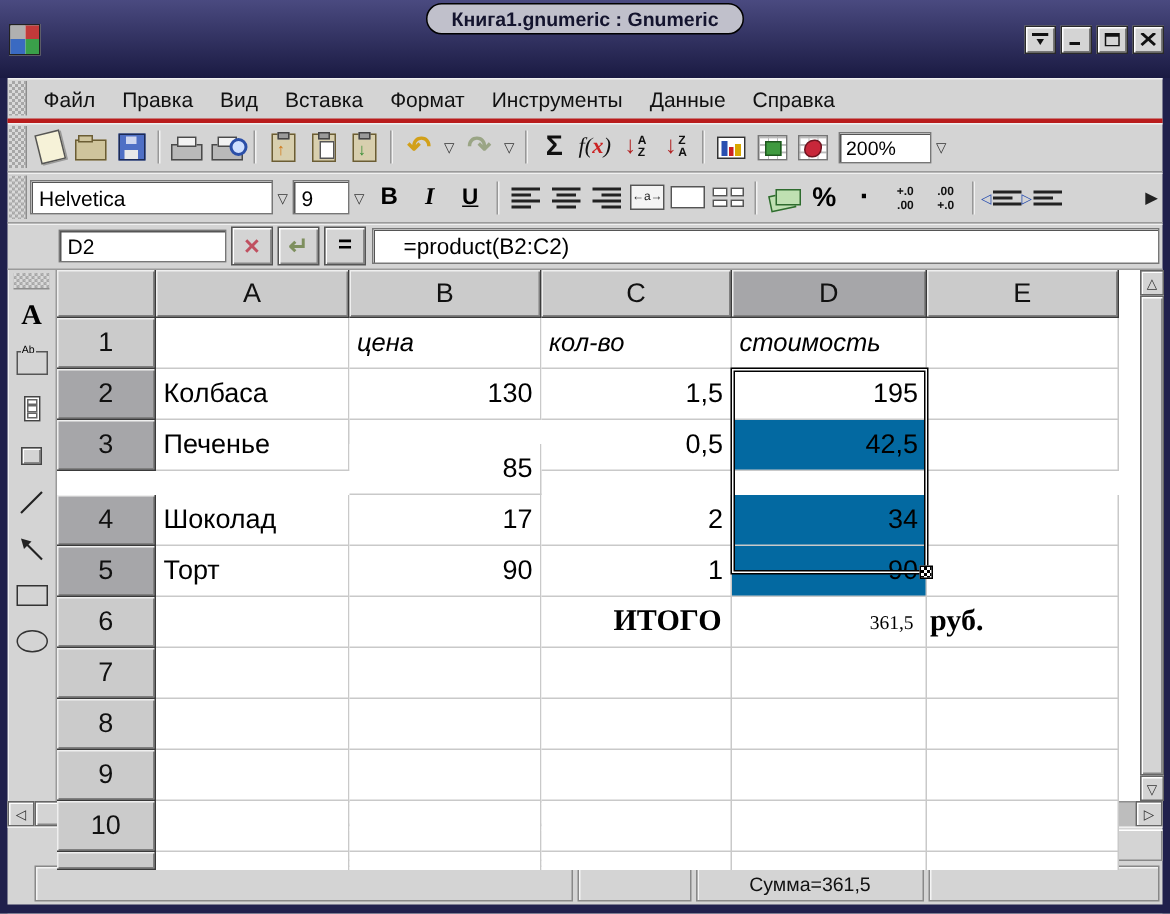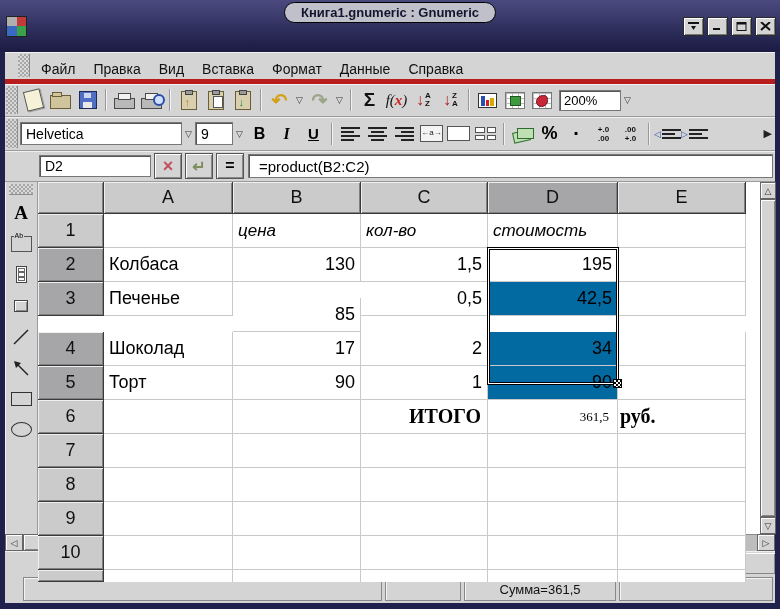--- a/index.html
+++ b/index.html
@@ -15,21 +15,21 @@
   .appicon i:nth-child(1){background:#b0b0b0}.appicon i:nth-child(2){background:#c23a3a}
   .appicon i:nth-child(3){background:#3a6ac2}.appicon i:nth-child(4){background:#3aa04a}
   .titlepill{position:absolute;left:50%;top:2px;transform:translateX(-50%);
     background:#c0c0cb;border:1px solid #000;border-radius:12px;padding:2px 16px;
     font-size:13px;font-weight:bold;color:#14142e;white-space:nowrap;}
   .winbtns{margin-left:auto;display:flex;gap:3px;}
   .wbtn{width:19px;height:17px;background:#d4d4d4;border:1px solid #2a2a2a;
     box-shadow:inset 1px 1px 0 #fff,inset -1px -1px 0 #777;
     display:flex;align-items:center;justify-content:center;}
   
-  .menubar{height:27px;flex:0 0 auto;display:flex;align-items:flex-end;border-bottom:5px solid #b91c1c;box-shadow:inset 0 1px 0 #f0f0f0;padding-left:12px;}
+  .menubar{height:27px;flex:0 0 auto;display:flex;align-items:center;border-bottom:3px solid #b91c1c;box-shadow:inset 0 1px 0 #f0f0f0;}
   .handle{width:11px;align-self:stretch;margin:2px 2px 2px 1px;border-right:1px solid #8d8d8d;
     background-color:#d9d9d9;
     background-image:linear-gradient(45deg,#a7a7a7 25%,transparent 25%,transparent 75%,#a7a7a7 75%),
                      linear-gradient(45deg,#a7a7a7 25%,transparent 25%,transparent 75%,#a7a7a7 75%);
     background-size:4px 4px;background-position:0 0,2px 2px;}
   .menuitem{padding:2px 9px;font-size:14px;color:#111;white-space:nowrap;}
   
   .tb{flex:0 0 auto;display:flex;align-items:center;border-bottom:1px solid #9a9a9a;box-shadow:inset 0 1px 0 #f0f0f0;}
   .tb1{height:32px}.tb2{height:33px}
   .tbtn{min-width:27px;height:26px;display:flex;align-items:center;justify-content:center;flex:0 0 auto;}
@@ -99,21 +99,21 @@
   
   .fbar{height:30px;flex:0 0 auto;display:flex;align-items:center;border-bottom:1px solid #9a9a9a;box-shadow:inset 0 1px 0 #f0f0f0;padding-left:2px;}
   .namebox{width:100px;height:20px;background:#fff;border:1px solid #777;box-shadow:inset 1px 1px 0 #555;
     font-size:14px;display:flex;align-items:center;padding:0 5px;margin-left:32px;}
   .fbtn{width:26px;height:24px;margin-left:3px;background:#d4d4d4;border:1px solid #555;
     box-shadow:inset 1px 1px 0 #fff,inset -1px -1px 0 #888;display:flex;align-items:center;justify-content:center;}
   .g-cancel{color:#c05060;font-size:18px;font-weight:bold;}
   .g-enter{color:#7e8f5e;font-size:16px;font-weight:bold;}
   .g-eq{font-size:16px;font-weight:bold;}
   .fentry{flex:1;height:22px;background:#fff;border:1px solid #777;box-shadow:inset 1px 1px 0 #555;
-    margin:0 2px 0 4px;font-size:15px;display:flex;align-items:center;padding:0 10px;}
+    margin:0 2px 0 4px;font-size:15px;display:flex;align-items:center;padding:0 20px;}
   
   .content{flex:1;display:flex;min-height:0;}
   .objbar{width:32px;flex:0 0 auto;display:flex;flex-direction:column;align-items:center;border-right:1px solid #9a9a9a;box-shadow:inset 1px 0 0 #f0f0f0;}
   .objbar .handle{width:24px;height:10px;margin:2px 0 4px 0;border-right:none;border-bottom:1px solid #8d8d8d;align-self:center;}
   .obtn{width:28px;height:27px;display:flex;align-items:center;justify-content:center;margin-bottom:4px;}
   .g-A{font-size:19px;font-weight:bold;font-family:"Liberation Serif",serif;}
   .i-frame{width:19px;height:14px;border:1px solid #555;font-size:7px;line-height:6px;text-align:left;}
   .i-frame span{background:#d4d4d4;position:relative;top:-4px;left:2px;padding:0 1px;}
   .i-check{width:11px;height:17px;border:1px solid #444;background:#fff;display:flex;flex-direction:column;justify-content:space-around;padding:1px;box-sizing:border-box;}
   .i-check i{display:block;height:3px;border:1px solid #666;}
@@ -207,20 +207,21 @@
     </div>
   </div>
 
   <div class="menubar">
     <div class="handle"></div>
     <span class="menuitem">Файл</span>
     <span class="menuitem">Правка</span>
     <span class="menuitem">Вид</span>
     <span class="menuitem">Вставка</span>
     <span class="menuitem">Формат</span>
+    <span class="menuitem">Инструменты</span>
     <span class="menuitem">Данные</span>
     <span class="menuitem">Справка</span>
   </div>
 
   <div class="tb tb1">
     <div class="handle"></div>
     <div class="tbtn">
         <span class="i-new"></span>
       </div>
     <div class="tbtn">

